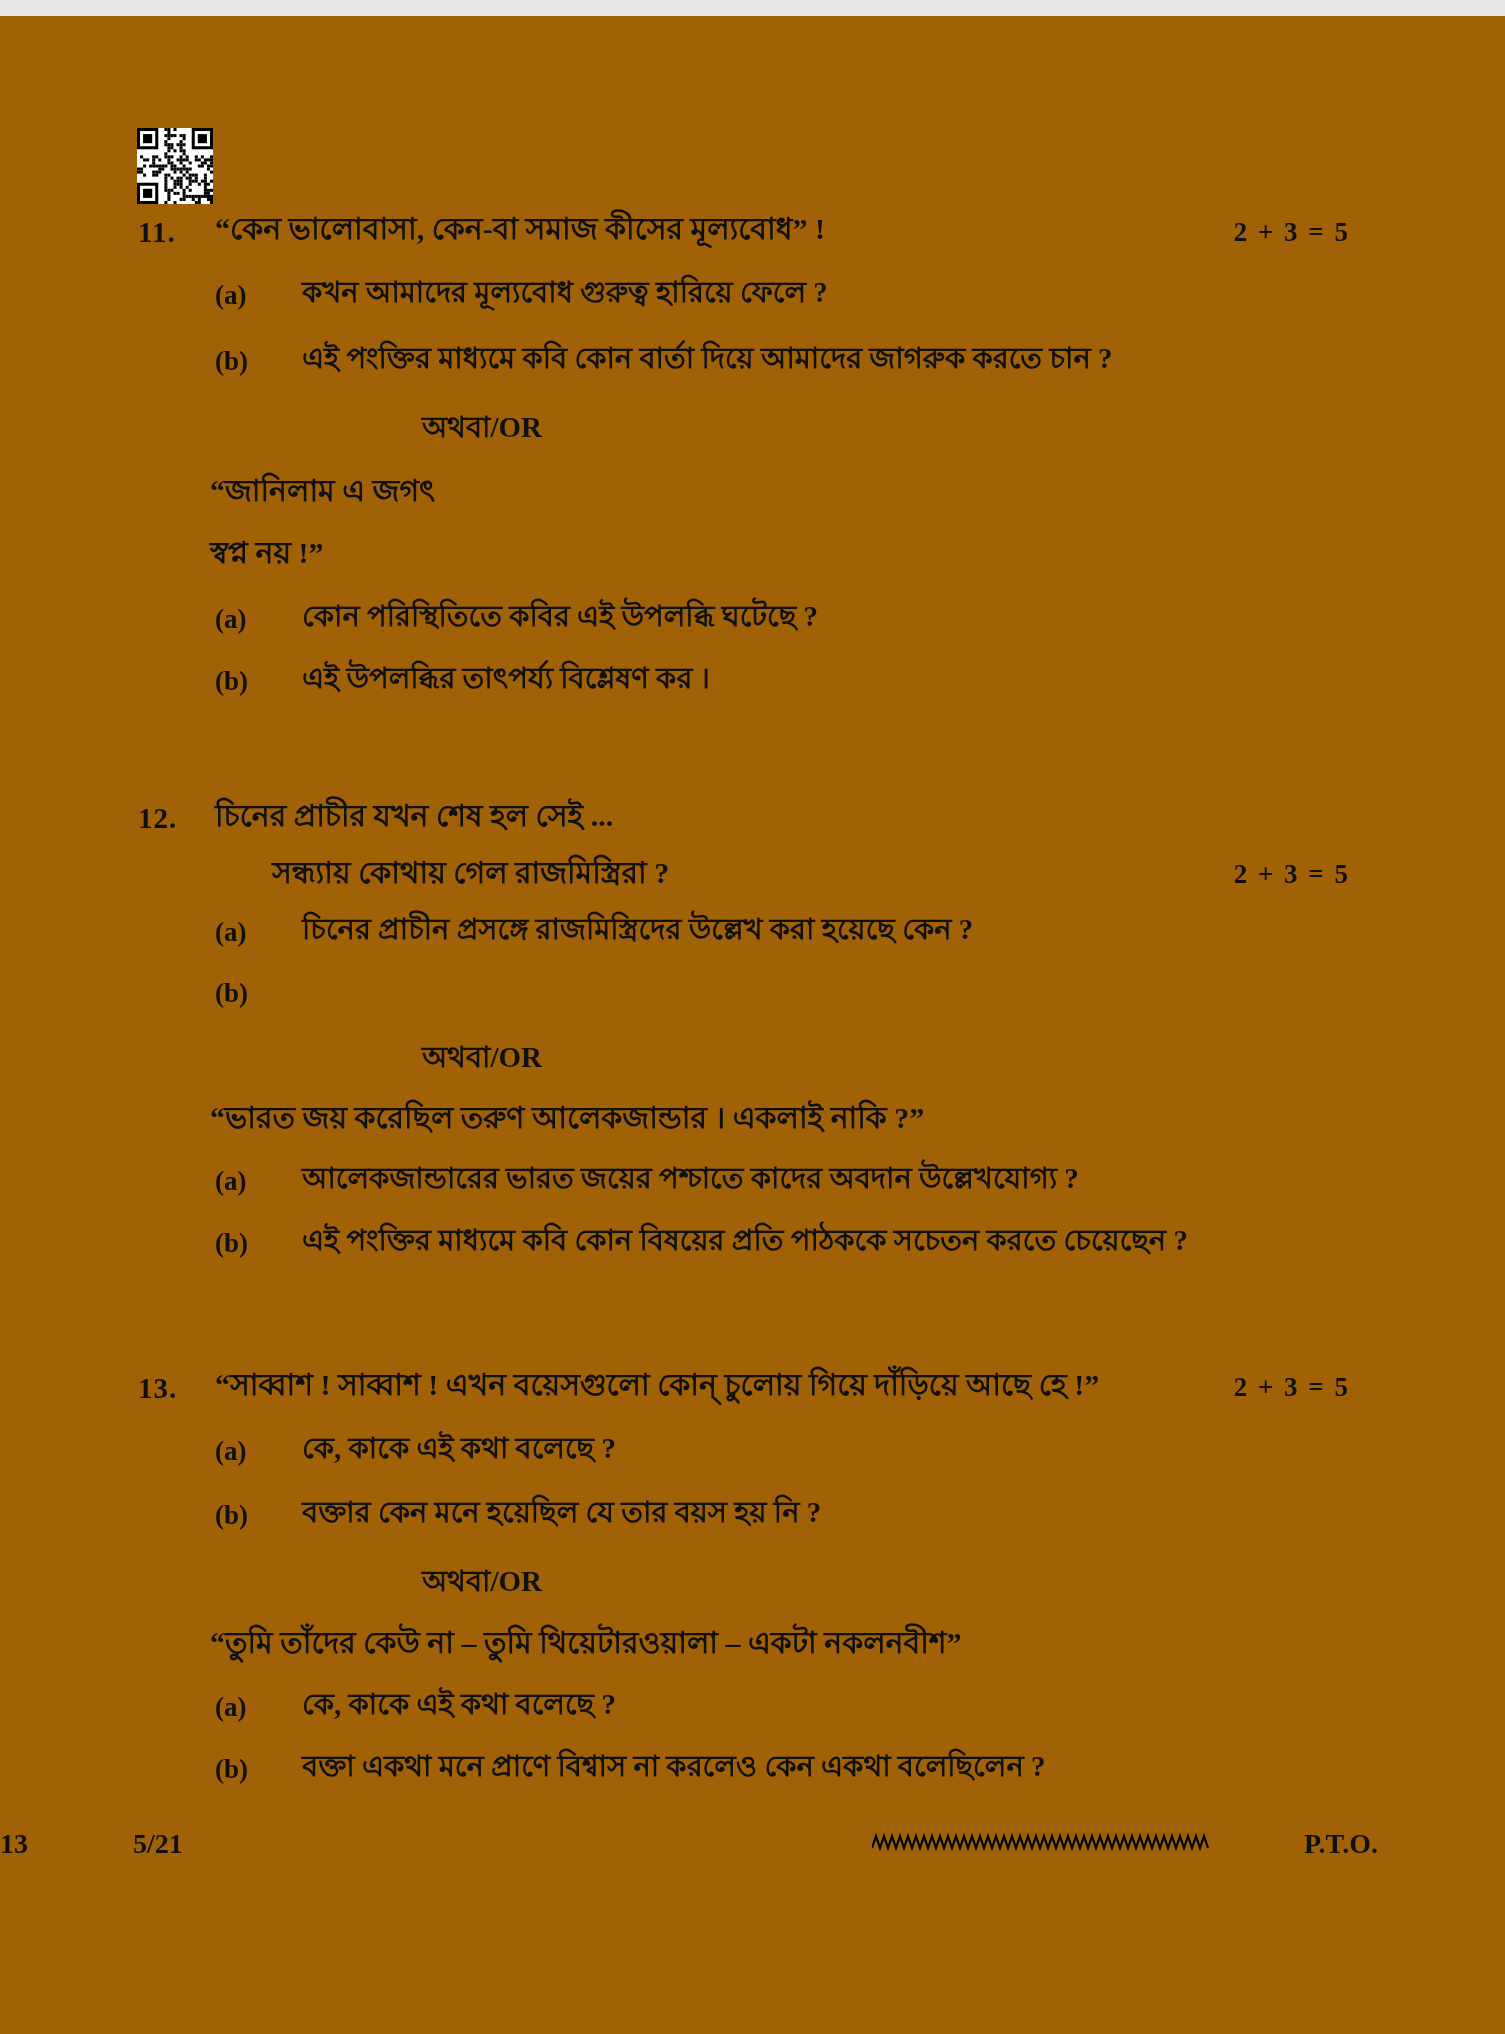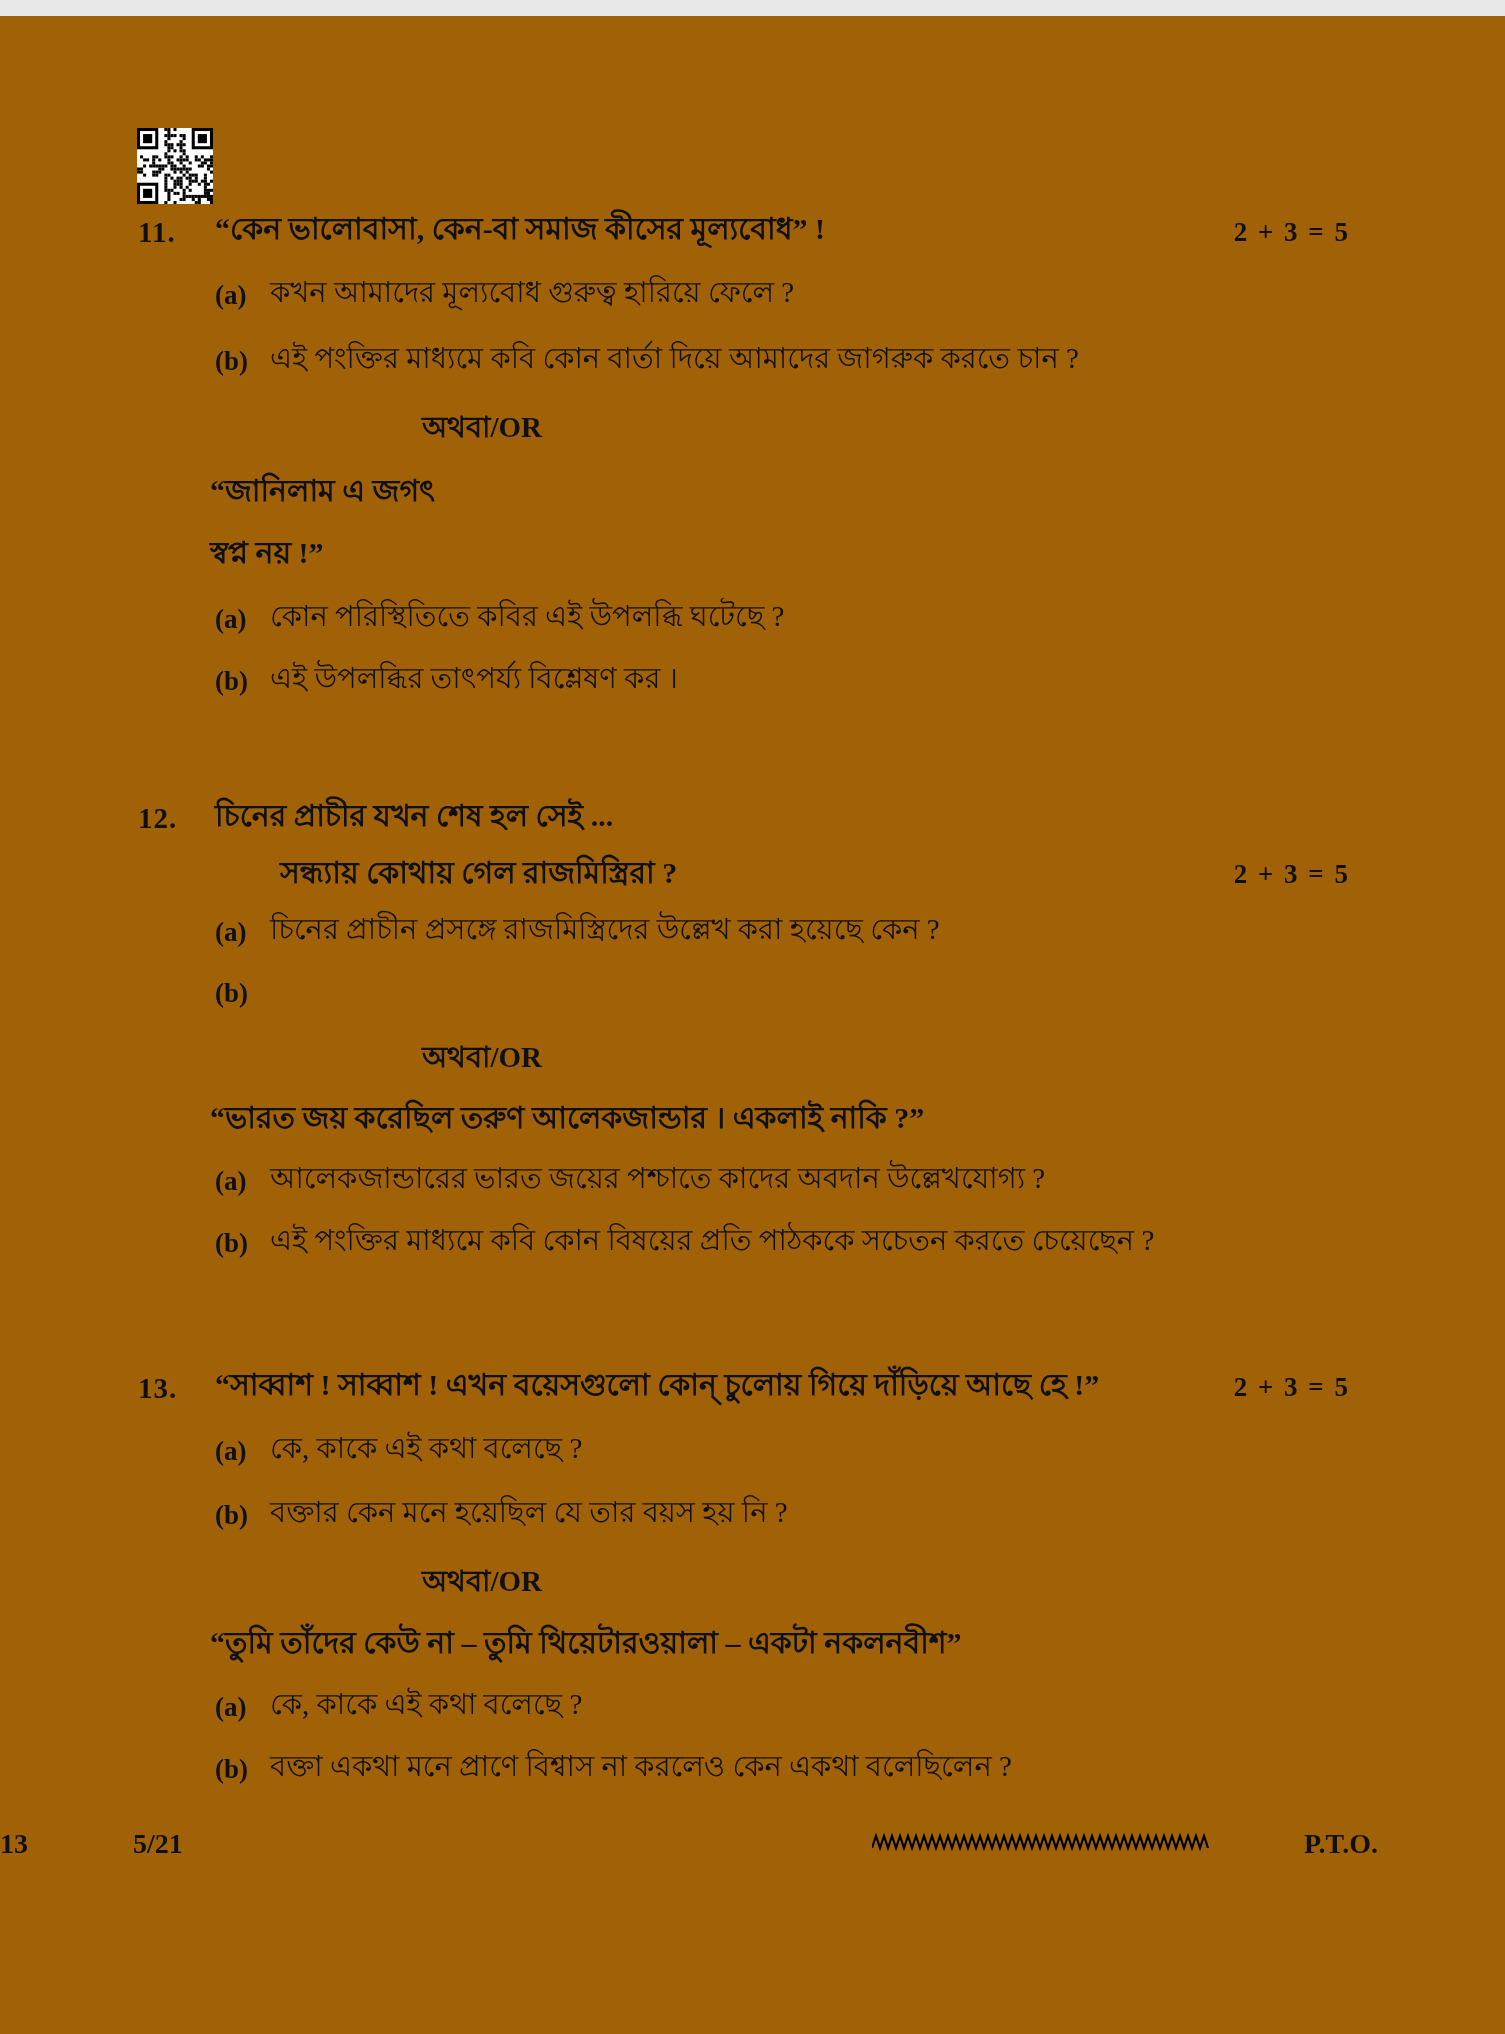--- a/index.html
+++ b/index.html
@@ -8,24 +8,24 @@
     width:1505px; height:2034px;
     margin:16px auto;
     background:#a16207;
     color:#101010;
     font-family:"Liberation Serif","DejaVu Serif",serif;
     overflow:hidden;
   }
   .abs { position:absolute; white-space:nowrap; line-height:1.15; }
   .qnum       { left:138px; font-size:29px; font-weight:600; letter-spacing:1px; }
   .stem       { left:215px; font-size:30px; font-weight:600; }
-  .stem2      { left:280px; font-size:30px; font-weight:600; }
+  .stem2      { left:272px; font-size:30px; font-weight:600; }
   .quote      { left:210px; font-size:30px; font-weight:600; }
   .part-label { left:215px; font-size:27px; font-weight:700; }
-  .part-text  { left:270px; font-size:29px; font-weight:400; }
+  .part-text  { left:302px; font-size:29px; font-weight:700; }
   .or-label   { left:422px; font-size:29px; font-weight:700; }
   .marks      { right:155px; font-size:27px; font-weight:700; letter-spacing:2px; }
   .footer-code { left:133px;  font-size:28px; font-weight:700; }
   .footer-page { left:0; right:0; text-align:left; font-size:28px; font-weight:600; }
   .footer-pto  { right:127px; font-size:28px; font-weight:700; }
   .qr-svg     { position:absolute; left:137px; top:112px; }
   .zigzag-svg { position:absolute; left:872px; top:1814px; }
 </style>
 </head>
 <body>

